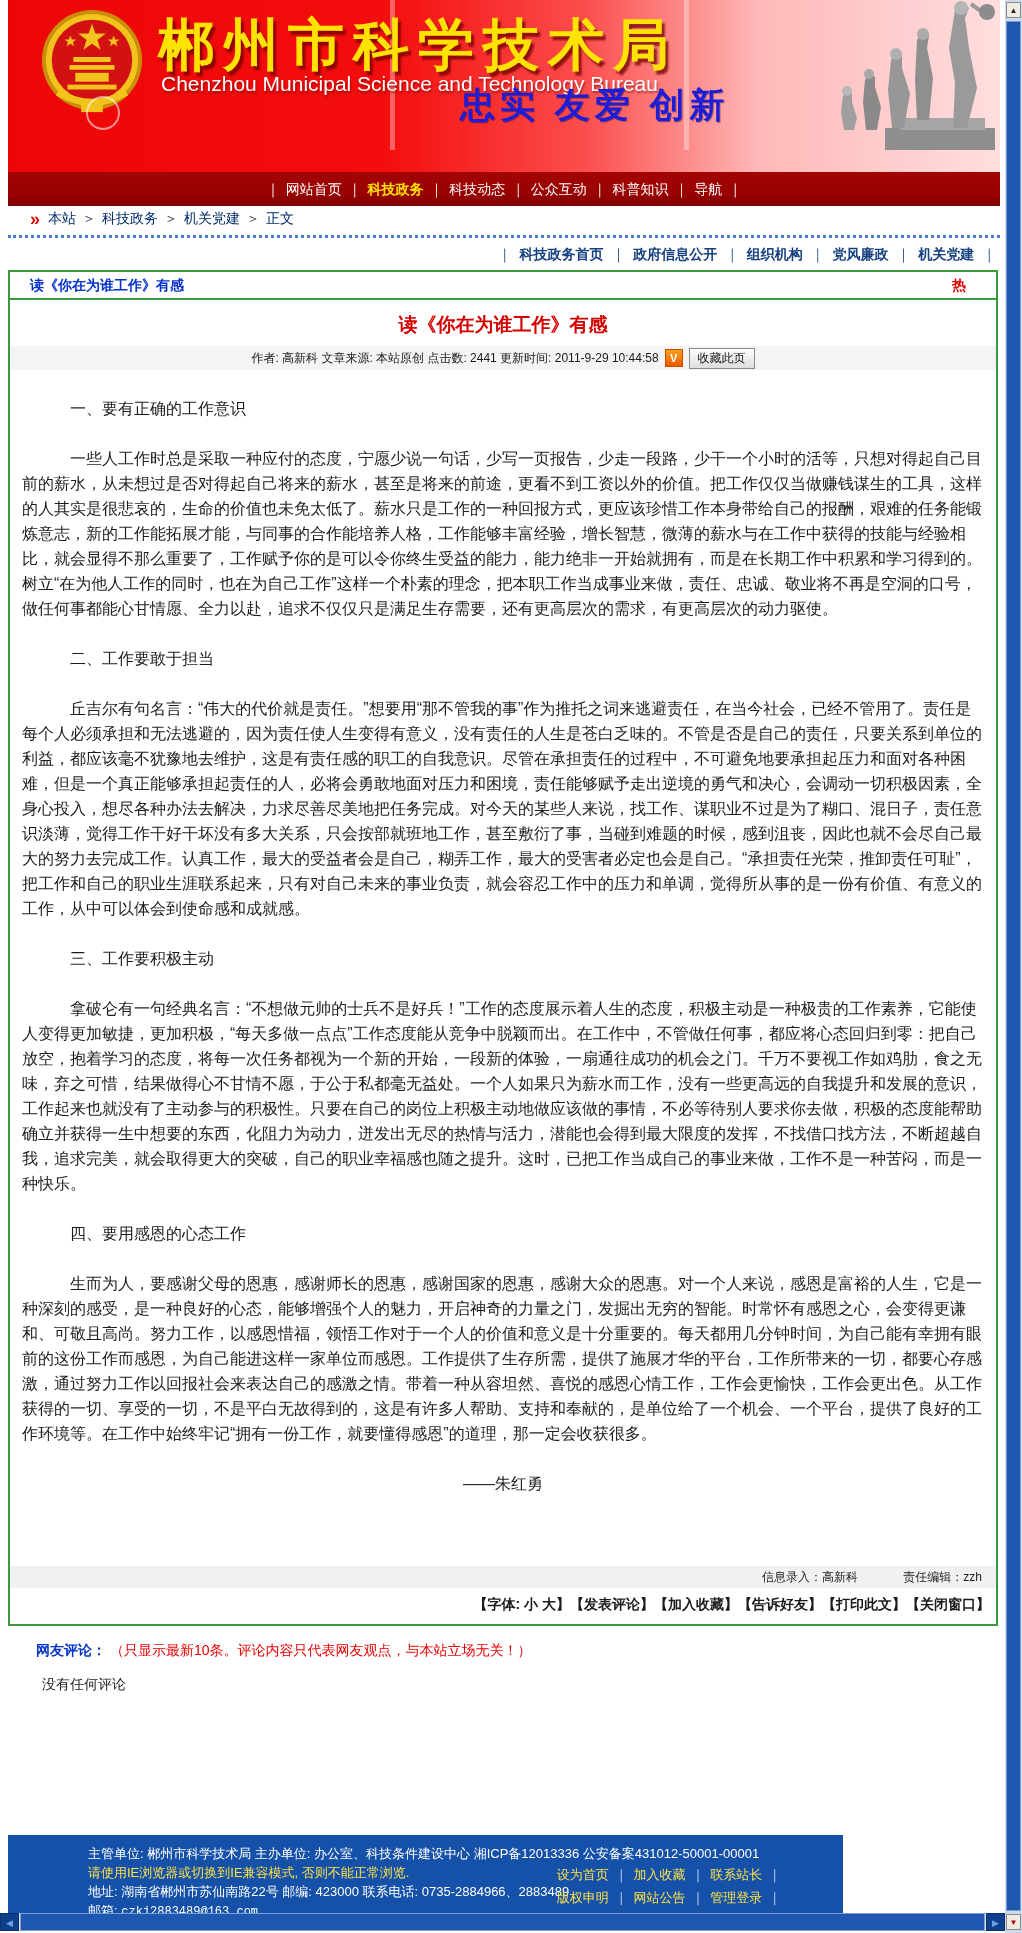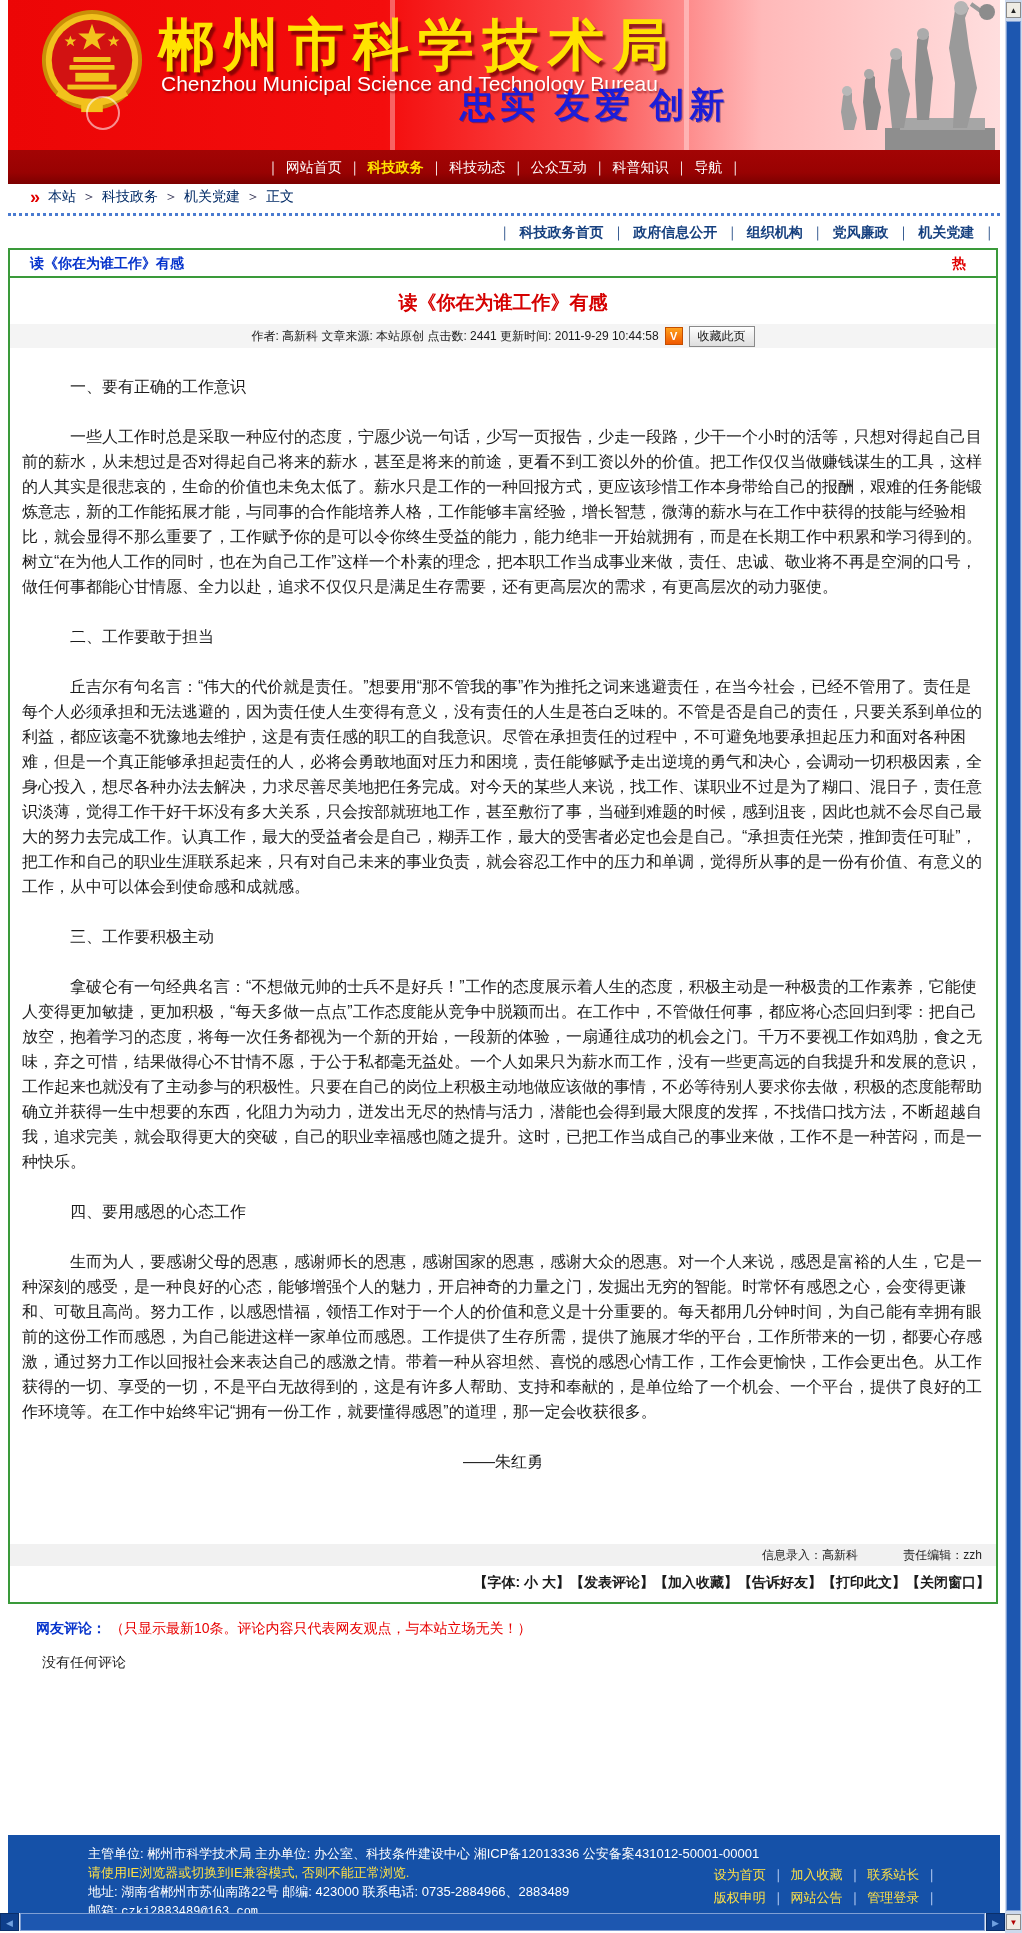--- a/index.html
+++ b/index.html
@@ -1,21 +1,21 @@
 <!DOCTYPE html>
 <html><head>
 <meta charset="utf-8">
 <style>
   html,body{margin:0;padding:0;background:#fff;}
   body{width:1022px;height:1933px;position:relative;overflow:hidden;
        font-family:"Liberation Sans","DejaVu Sans",sans-serif;}
   .page{position:absolute;left:0;top:0;width:1005px;}
 
   
-  .banner{position:relative;margin-left:8px;width:992px;height:150px;overflow:hidden;
+  .banner{position:relative;margin-left:8px;width:992px;height:172px;overflow:hidden;
     background:linear-gradient(90deg,#ec0606 0%,#f40d0d 38%,#fb4d4d 58%,#ffb9b9 76%,#ffdede 100%);}
   .banner .vline{position:absolute;top:0;width:5px;height:150px;background:rgba(255,255,255,.35);}
   .vline.v1{left:382px}.vline.v2{left:676px}
   .emblem{position:absolute;left:30px;top:5px;width:108px;height:116px;}
   .emblem-glow{position:absolute;left:78px;top:96px;width:30px;height:30px;border:2px solid rgba(255,255,255,.55);border-radius:50%;}
   .site-title{position:absolute;left:150px;top:8px;font-size:56px;font-weight:bold;color:#ffe300;
     letter-spacing:9px;text-shadow:3px 4px 2px rgba(110,0,0,.75);white-space:nowrap;}
   .site-subtitle{position:absolute;left:153px;top:72px;font-size:21px;color:#fff;
     text-shadow:1px 2px 2px rgba(110,0,0,.6);white-space:nowrap;}
   .slogan{position:absolute;left:452px;top:82px;font-size:35px;font-weight:bold;color:#1d1dd8;
@@ -72,21 +72,21 @@
   .tool{cursor:pointer;}
 
   
   .comments{margin:10px 0 0 8px;font-size:14px;}
   .c-head{margin-left:28px;}
   .c-title{color:#0633cc;font-weight:bold;}
   .c-notice{color:#e80000;}
   .c-empty{margin:16px 0 0 34px;color:#222;}
 
   
-  .site-footer{position:absolute;top:1835px;left:8px;width:992px;height:78px;background:#1551a8;
+  .site-footer{position:absolute;top:1835px;left:8px;width:835px;height:78px;background:#1551a8;
     color:#fff;font-size:13px;box-sizing:border-box;padding:9px 0 0 80px;line-height:19px;}
   .f-green{color:#fde047;}
   .f-email{font-family:"Liberation Mono","DejaVu Sans Mono",monospace;font-size:12px;}
   .f-links{position:absolute;right:62px;top:28px;text-align:right;line-height:23px;}
   .f-link{color:#fde047;text-decoration:none;margin:0 6px;cursor:pointer;text-align:center;}
   .f-sep{color:#cfe0ff;}
 
   
   .vscrollbar{position:absolute;right:0;top:0;width:17px;height:1933px;background:#cdd9ec;}
   .v-btn{position:absolute;left:1px;width:15px;height:16px;background:#efece4;border:1px solid #8a8a8a;

